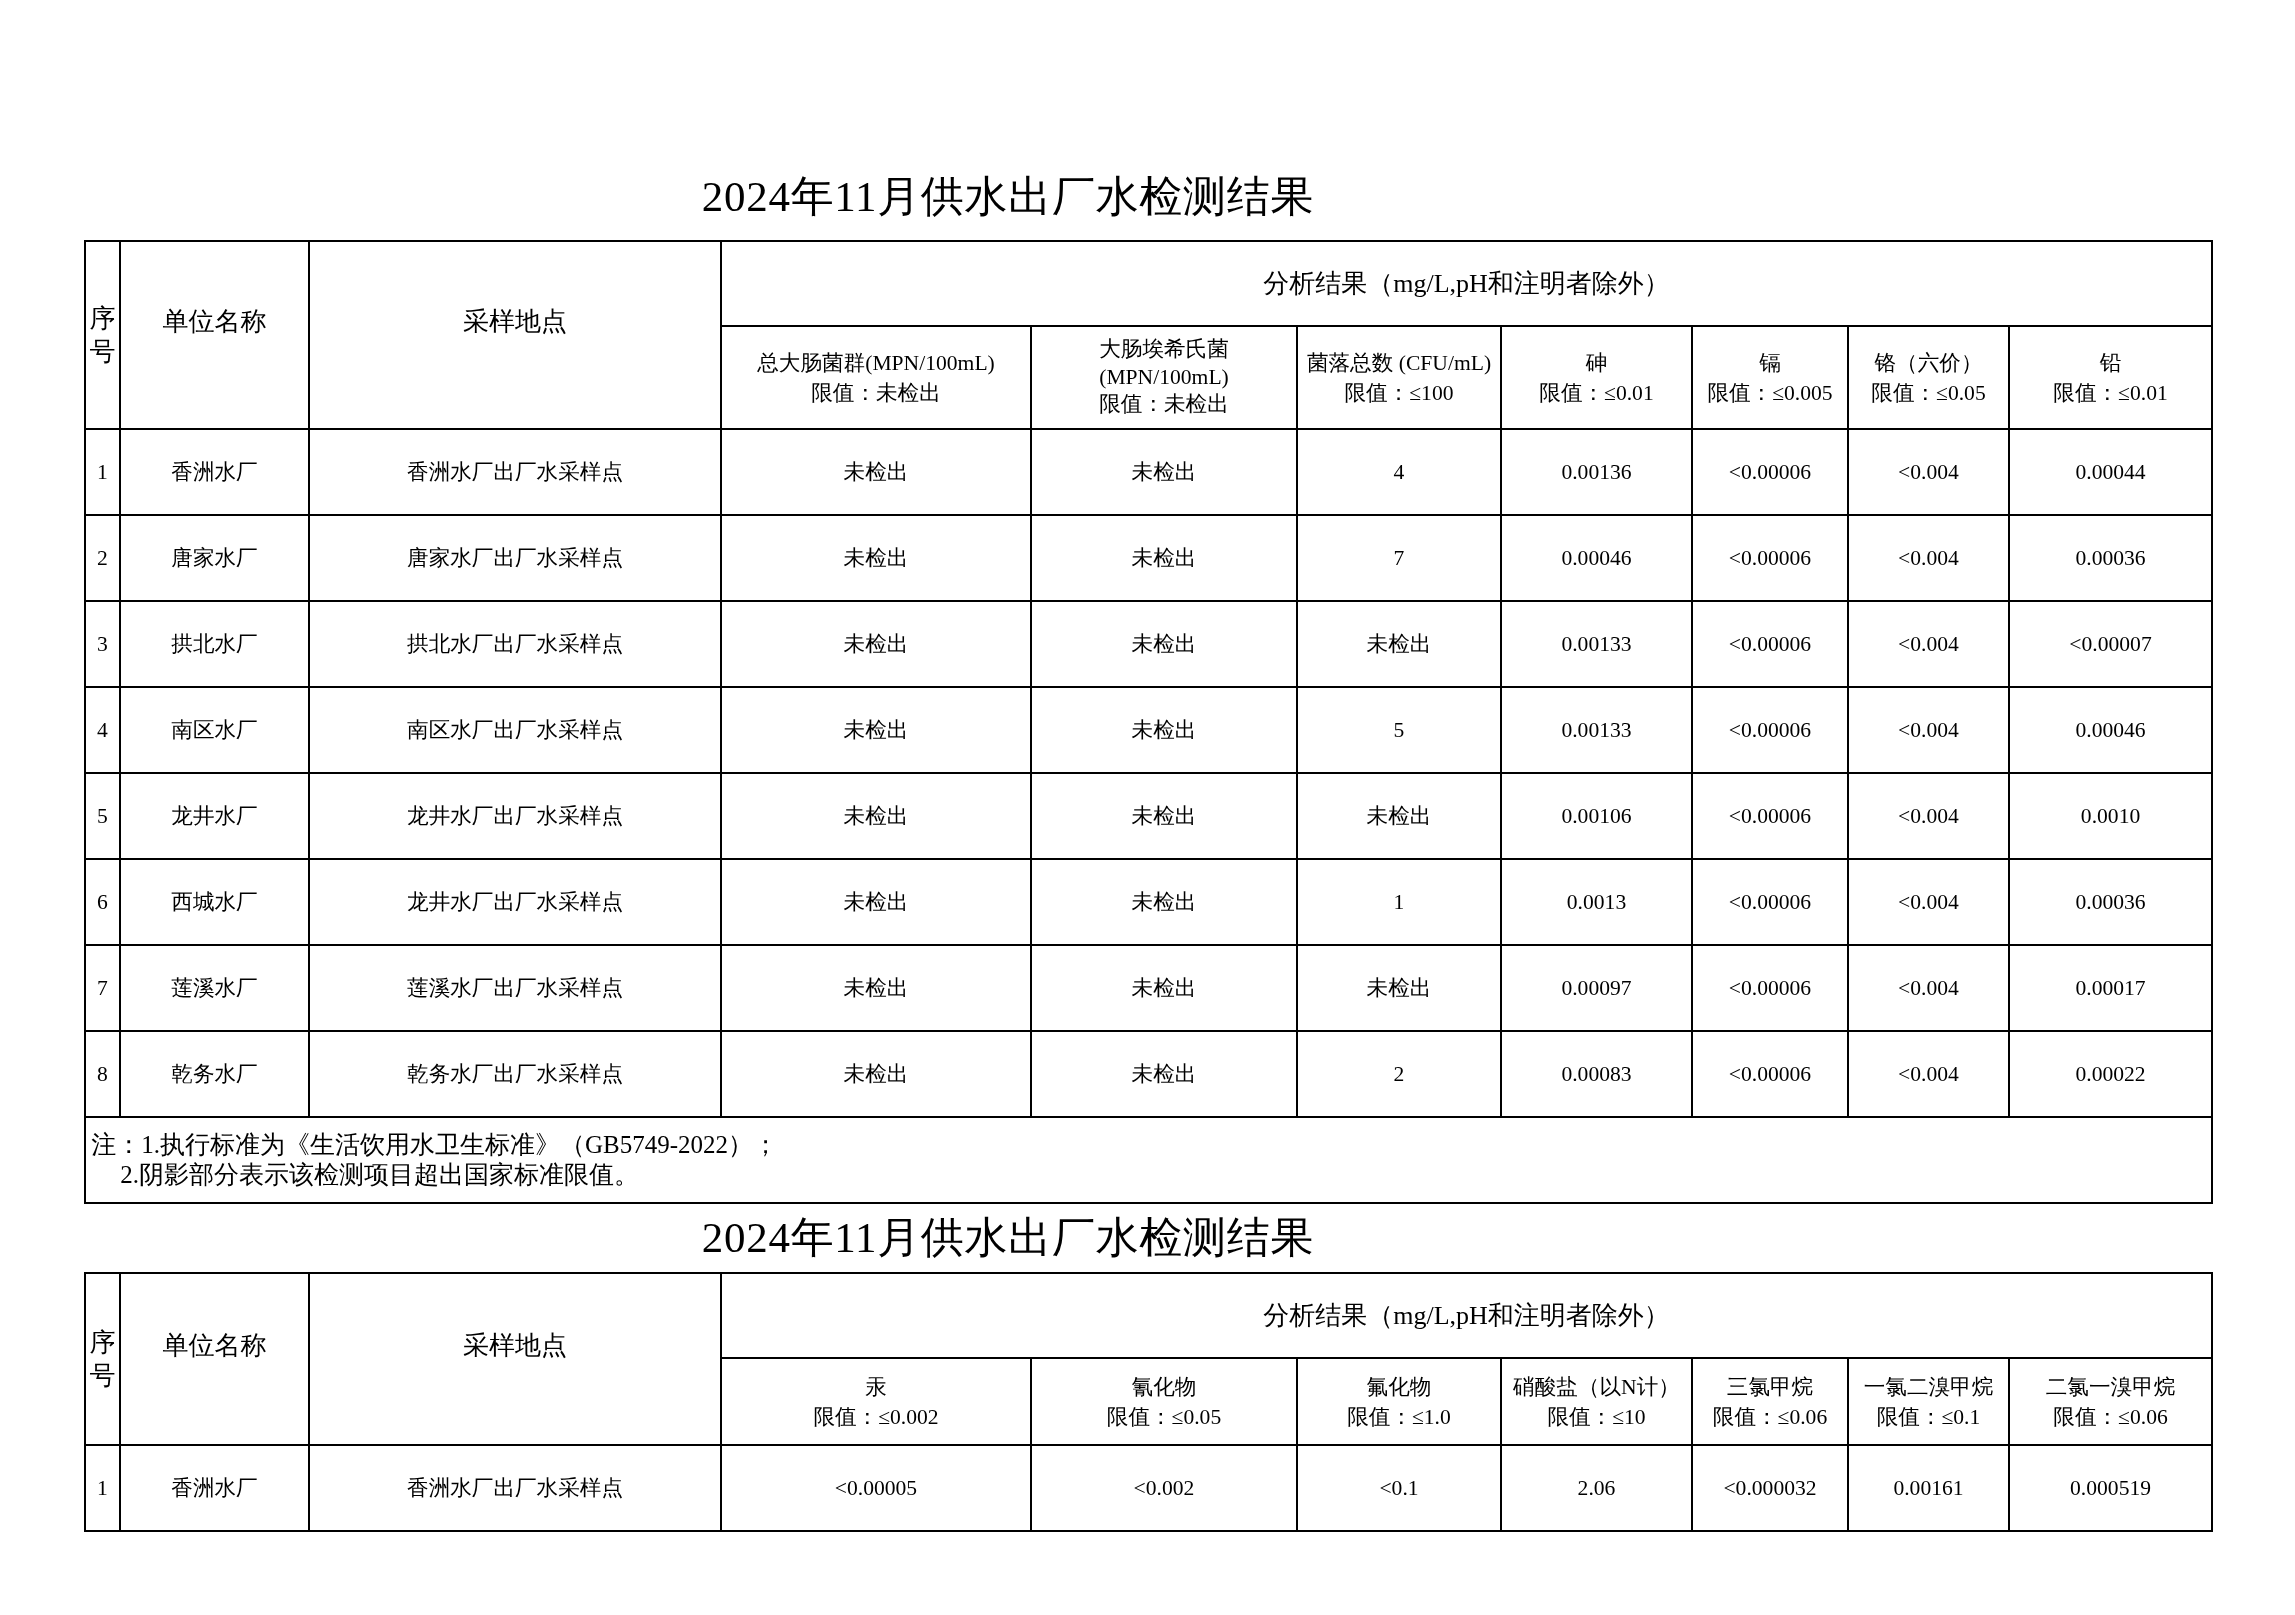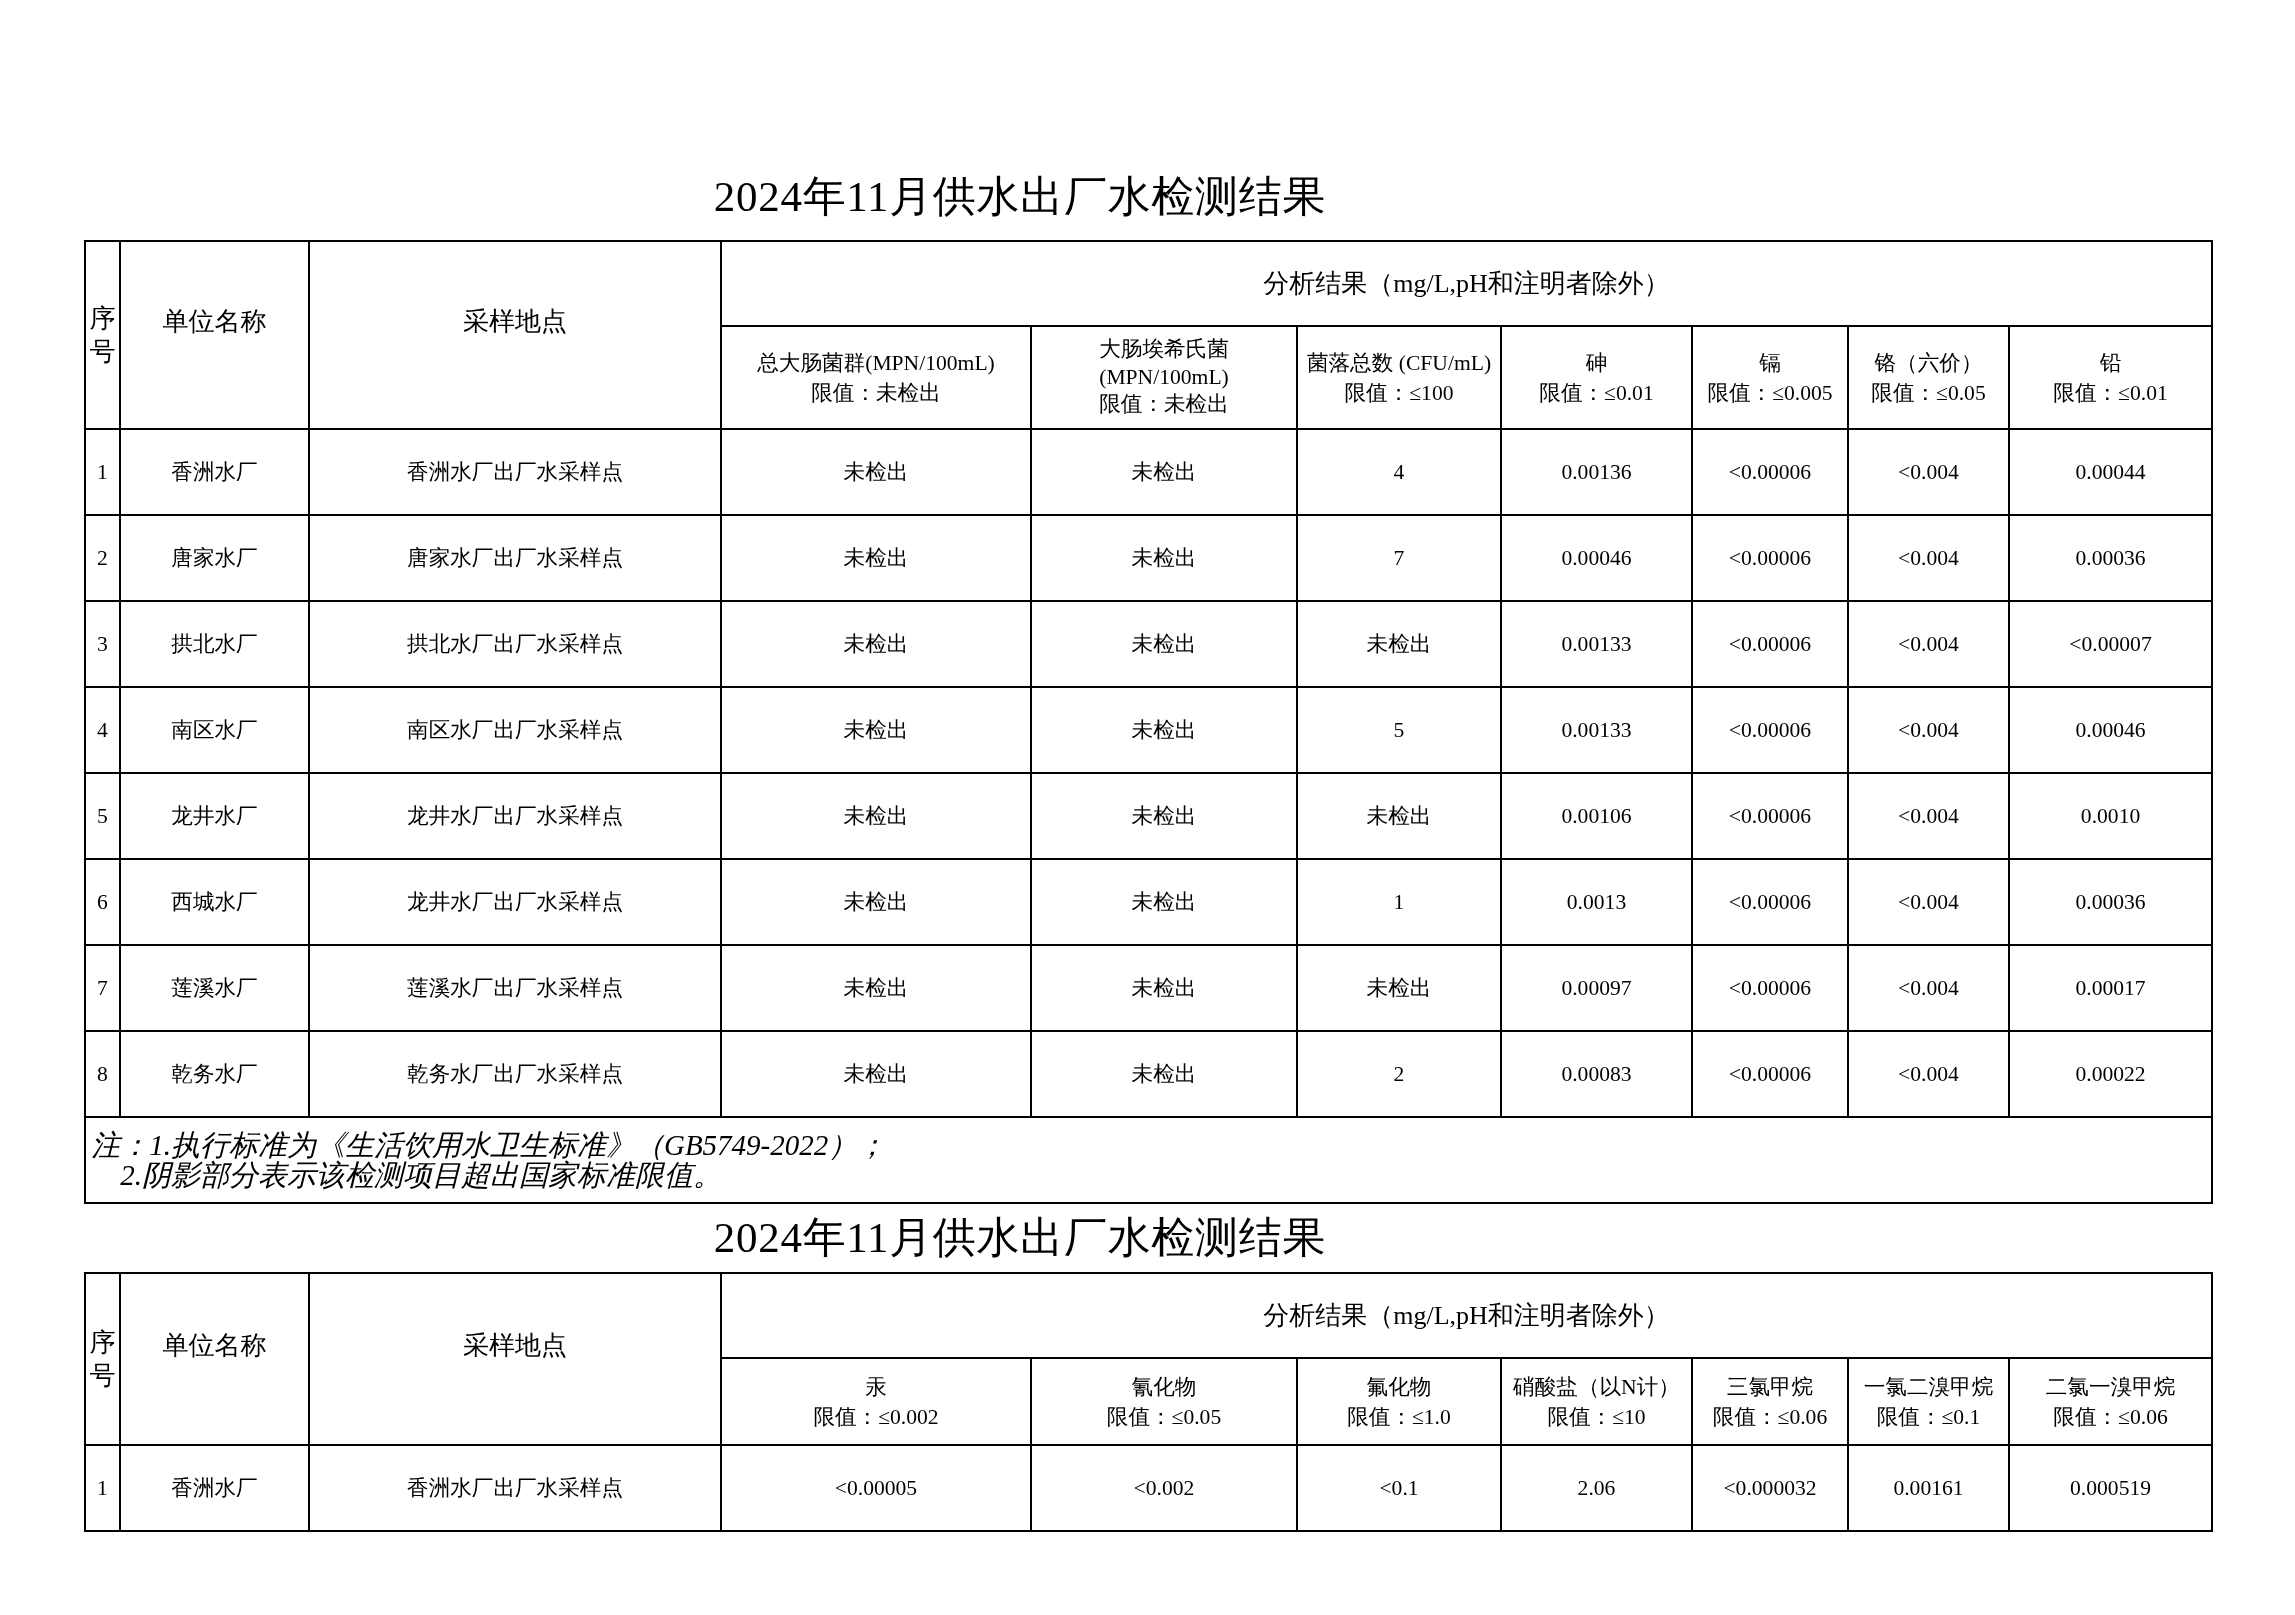--- a/index.html
+++ b/index.html
@@ -1,26 +1,26 @@
 <!DOCTYPE html>
 <html style="font-size:10.5px"><head>
 <meta charset="utf-8">
 <style>
   html, body { margin: 0; padding: 0; background: #ffffff; }
   body { width: 2295px; height: 1615px; position: relative; overflow: hidden;
          font-family: "Liberation Serif", "DejaVu Serif", serif; color: #000; }
   .title { position: absolute; left: 0; width: 2016px; text-align: center;
-           font-size: 43px; line-height: 52px; letter-spacing: 0.7px; margin-left: 12px; }
+           font-size: 43px; line-height: 52px; letter-spacing: 0.7px; }
   table.grid { position: absolute; left: 84px; border-collapse: collapse; table-layout: fixed;
                width: 2127px; }
   table.grid td { border: 2px solid #000; text-align: center; vertical-align: middle;
                   font-size: 21.6px; line-height: 30px; padding: 0; overflow: hidden; }
   table.grid td.hdr-big { font-size: 26px; font-family: Liberation Serif, serif; }
   table.grid td.seq-hdr { font-size: 26px; line-height: 33px; }
-  table.grid td.note { text-align: left; padding-left: 5.2px; font-size: 29px; line-height: 30px; font-style: italic; }
+  table.grid td.note { text-align: left; padding-left: 5.2px; font-size: 25px; line-height: 30px; }
   .note-line2 { padding-left: 29px; display: block; }
   .note-line1 { display: block; }
   .line { display: block; }
 </style>
 </head>
 <body>
 
 <div class="title" style="top:171px;">2024年11月供水出厂水检测结果</div>
 
 <table class="grid" style="top:240px;">

